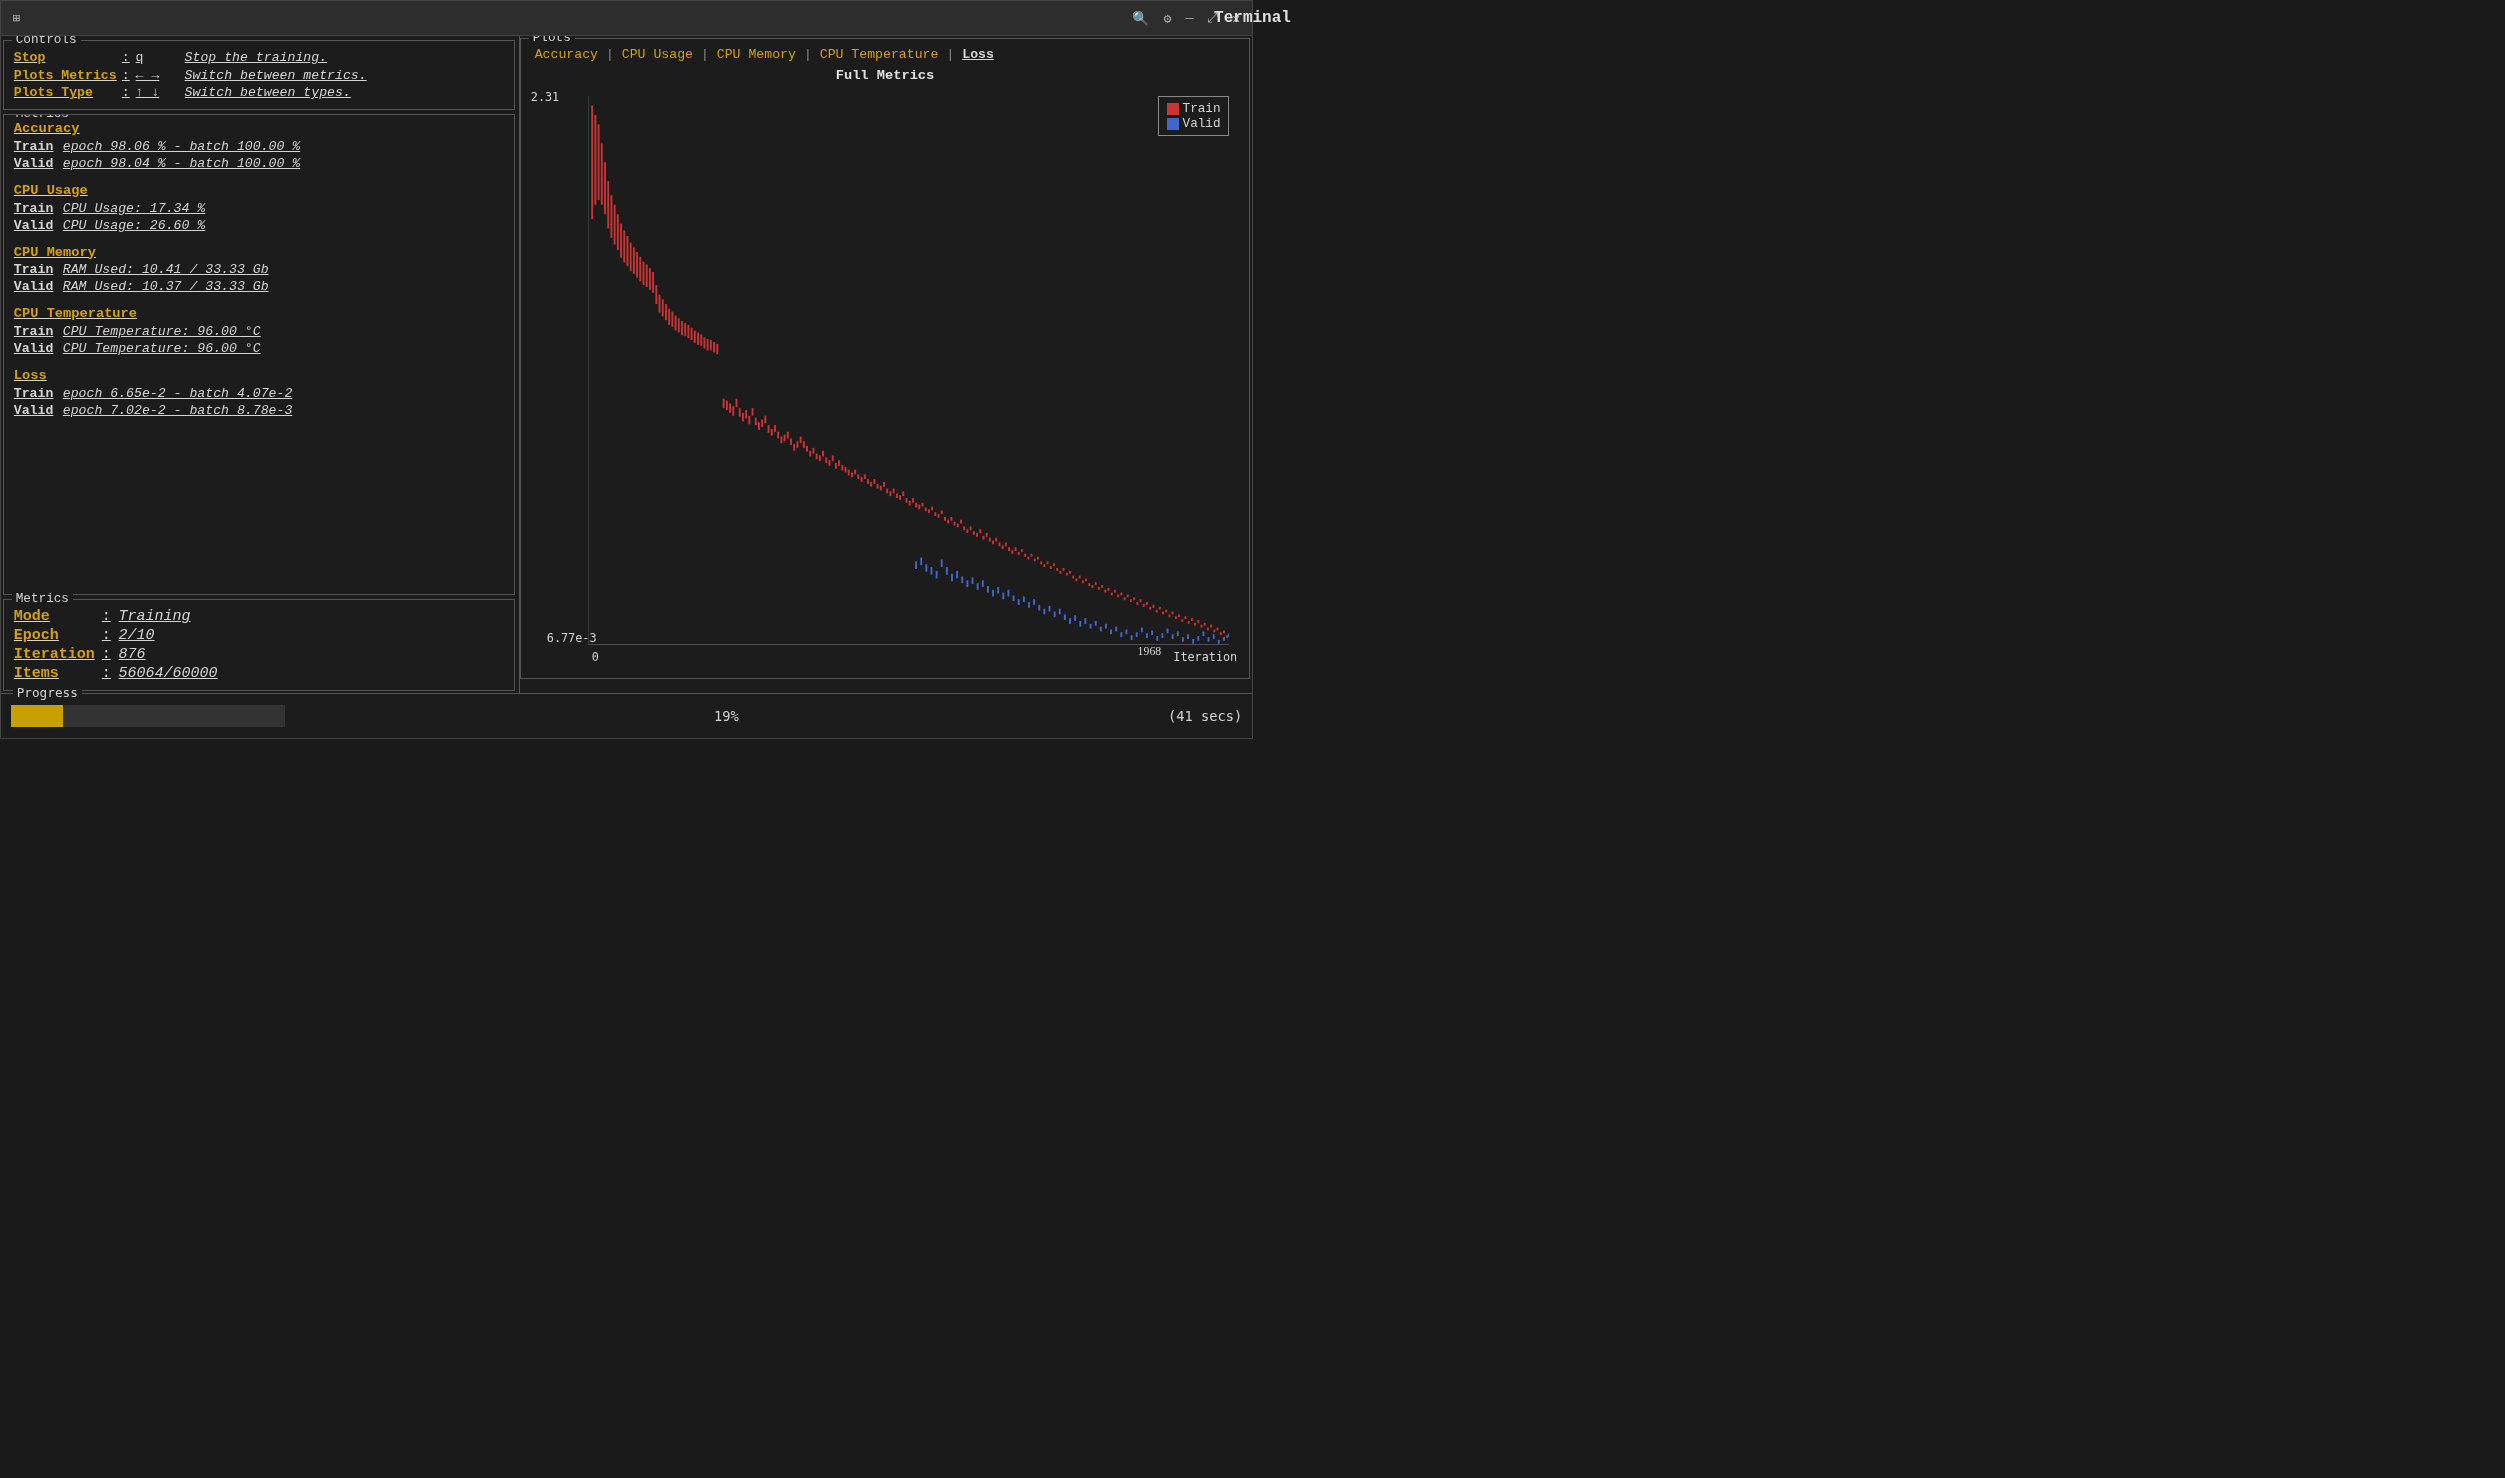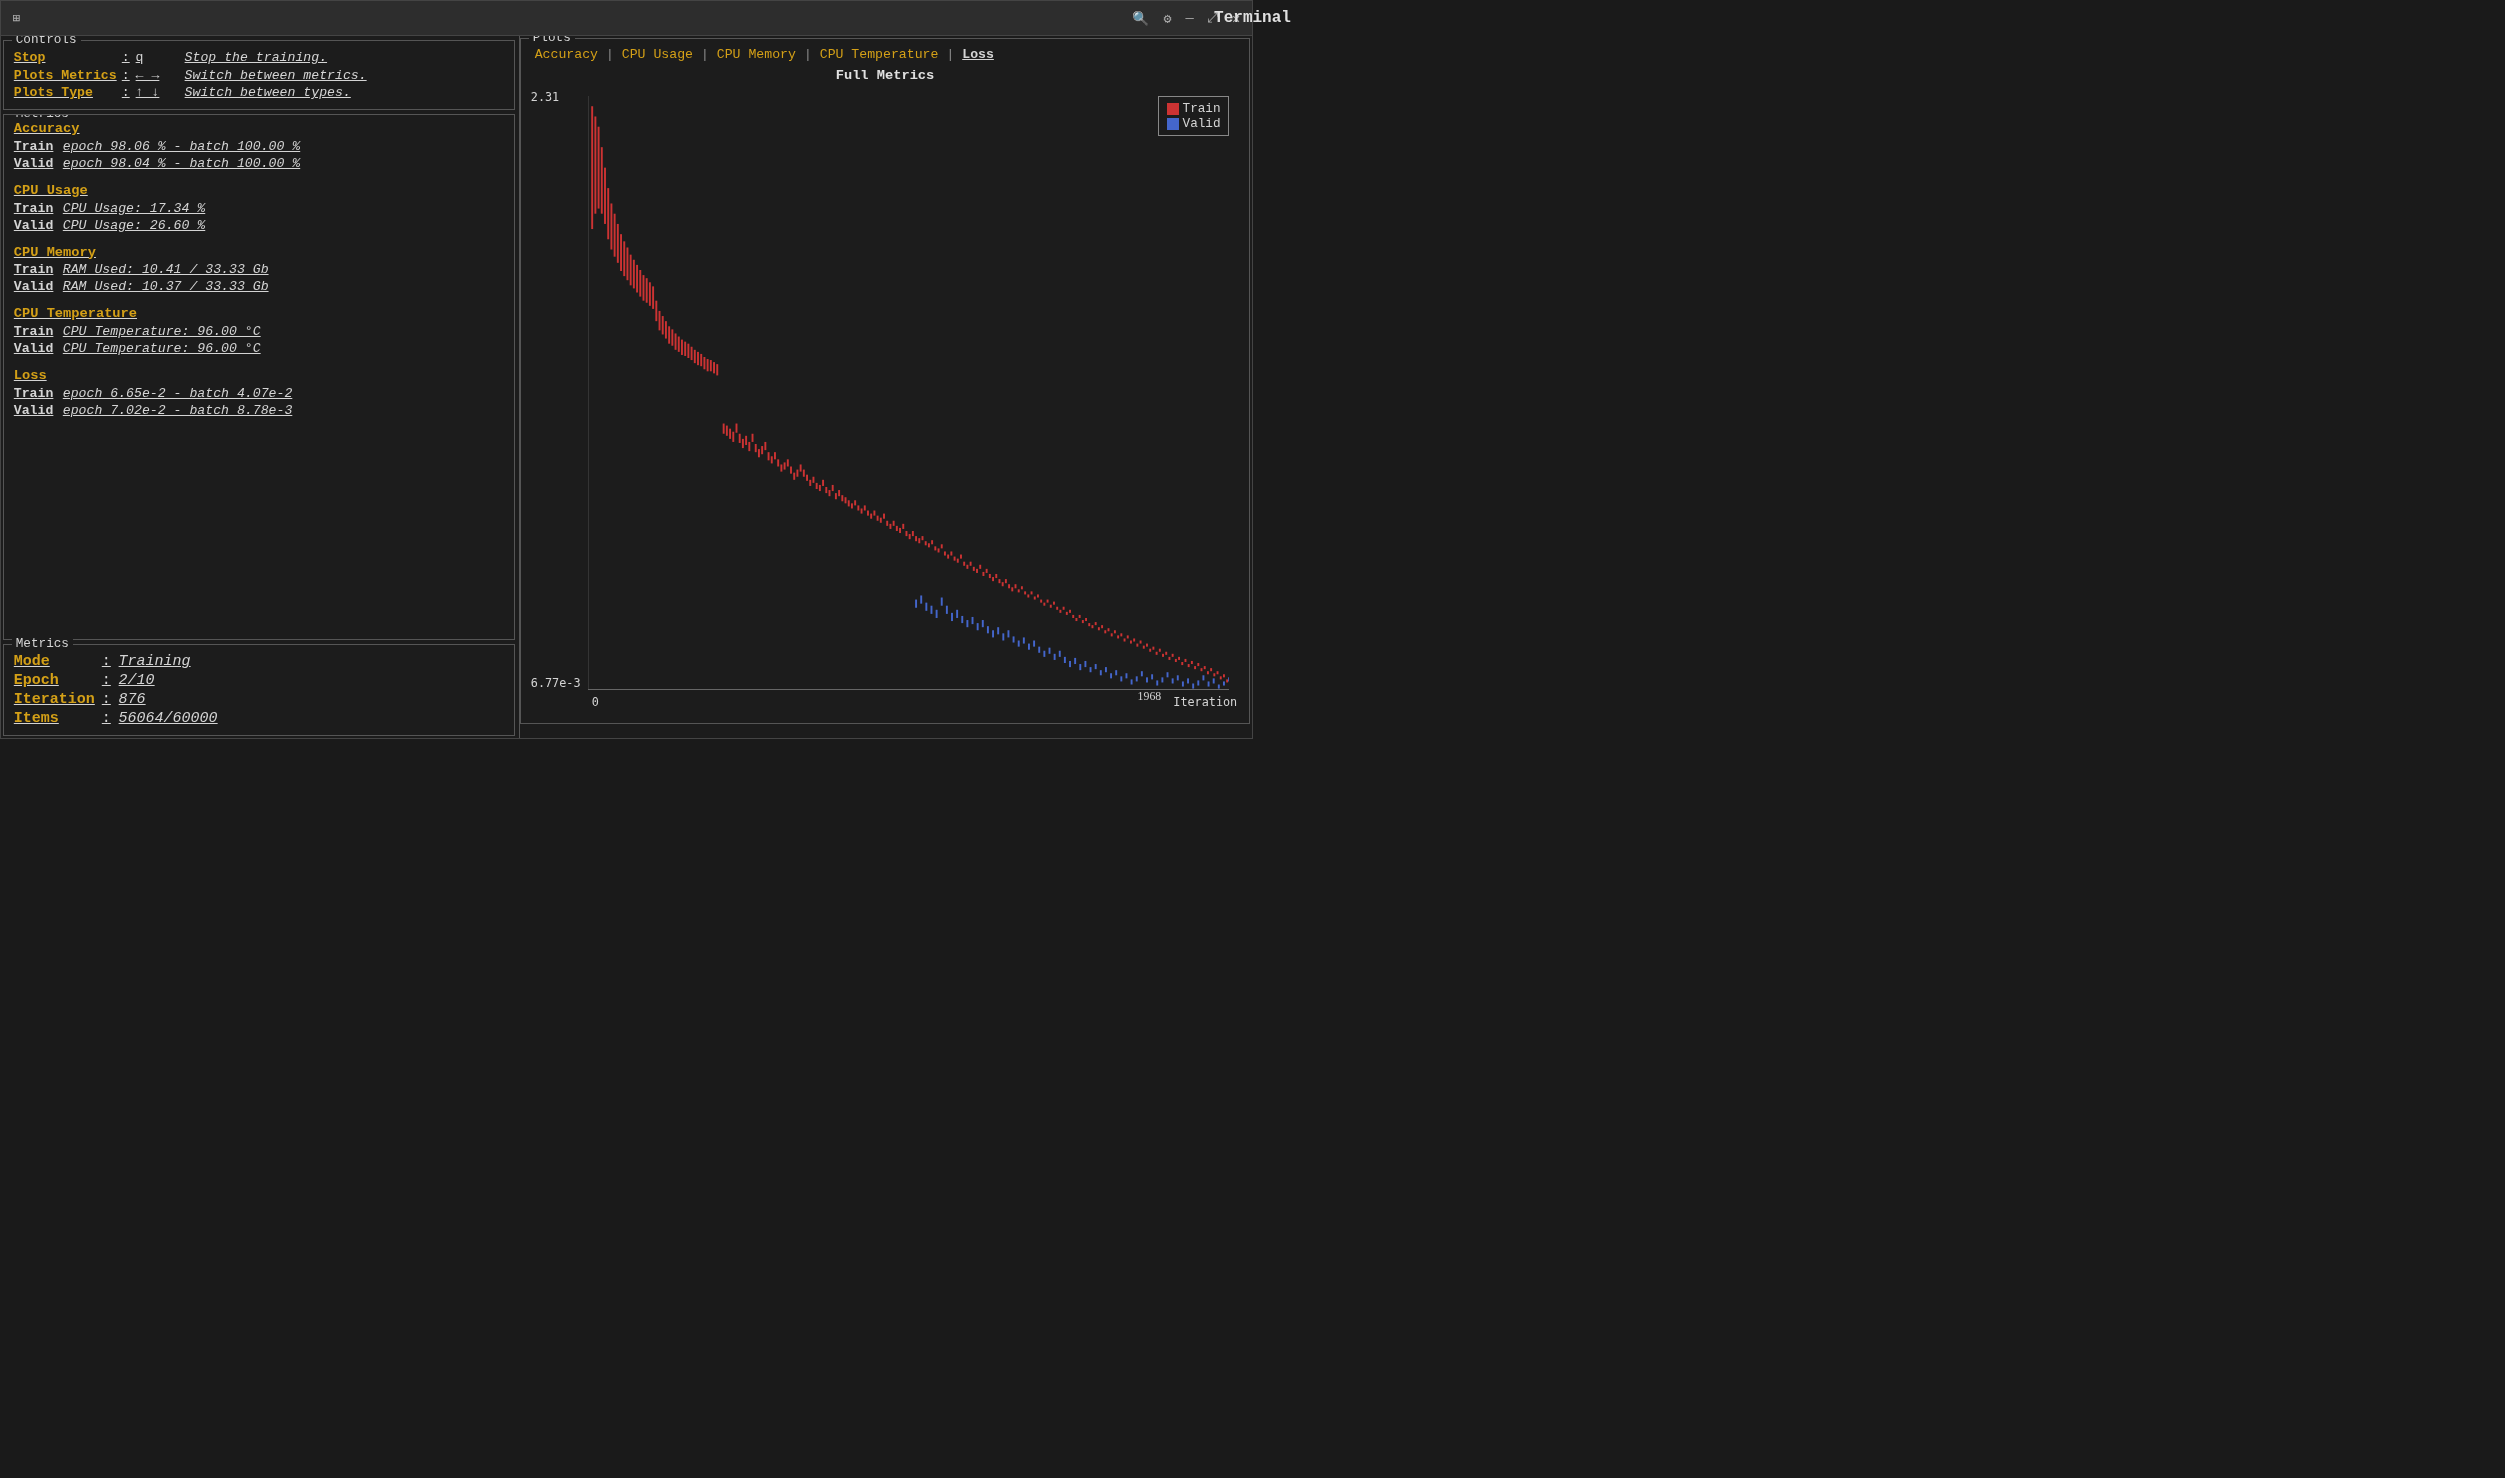--- a/index.html
+++ b/index.html
@@ -448,21 +448,21 @@
           <span class="tab-item">CPU Temperature</span>
           <span class="tab-separator">|</span>
           <span class="tab-item active">Loss</span>
         </div>
 
         <div class="plot-title">Full Metrics</div>
 
         <div style="flex:1; position:relative; margin: 0 9.8px 9.8px 9.8px;">
 
           <span style="position:absolute; left:0; top:3.9px; color:#d4d4d4; font-size:11.8px; font-family:monospace;">2.31</span>
-          <span style="position:absolute; left:0; bottom:23.5px; color:#d4d4d4; font-size:11.8px; font-family:monospace;">6.77e-3</span>
+          <span style="position:absolute; left:16px; bottom:23.5px; color:#d4d4d4; font-size:11.8px; font-family:monospace;">6.77e-3</span>
 
           <span style="position:absolute; left:61px; bottom:3.9px; color:#d4d4d4; font-size:11.8px; font-family:monospace;">0</span>
           <span style="position:absolute; right:78px; bottom:9px; color:#d4d4d4; font-size:11.8px; font-family:Liberation Serif, serif;">1968</span>
           <span style="position:absolute; right:2px; bottom:3.9px; color:#d4d4d4; font-size:11.8px; font-family:monospace;">Iteration</span>
 
           <svg style="position:absolute; left:57px; top:9.8px; right:9.8px; bottom:23.5px; width:calc(100% - 67px); height:calc(100% - 33px);" viewBox="0 0 1000 580" preserveAspectRatio="none">
 
             <line x1="0" y1="0" x2="0" y2="580" stroke="#666" stroke-width="1"></line>
             <line x1="0" y1="580" x2="1000" y2="580" stroke="#666" stroke-width="1"></line>
 
@@ -744,15 +744,25 @@
             <div class="legend-item">
               <div class="legend-color-valid"></div>
               <span>Valid</span>
             </div>
           </div>
         </div>
       </div>
     </div>
   </div>
 
+  <div class="bottom-bar" style="height:45px; border-top:1px solid #555; position:relative; padding: 0;">
+    <span style="position:absolute; top:-8.8px; left:11.8px; background:#1c1c1c; padding:0 3.9px; color:#d4d4d4; font-size:12.7px; font-family:monospace;">Progress</span>
+    <div style="display:flex; align-items:center; width:100%; height:100%; padding:0 9.8px; gap:19.6px;">
+      <div style="width:274px; height:21.6px; background:#333;">
+        <div style="width:19%; height:100%; background:#c8a000;"></div>
+      </div>
+      <span style="flex:1; text-align:center; color:#d4d4d4; font-size:13.7px; font-family:monospace;">19%</span>
+      <span style="color:#d4d4d4; font-size:13.7px; font-family:monospace;">(41 secs)</span>
+    </div>
+  </div>
 
 </div>
 
 
 </body></html>

